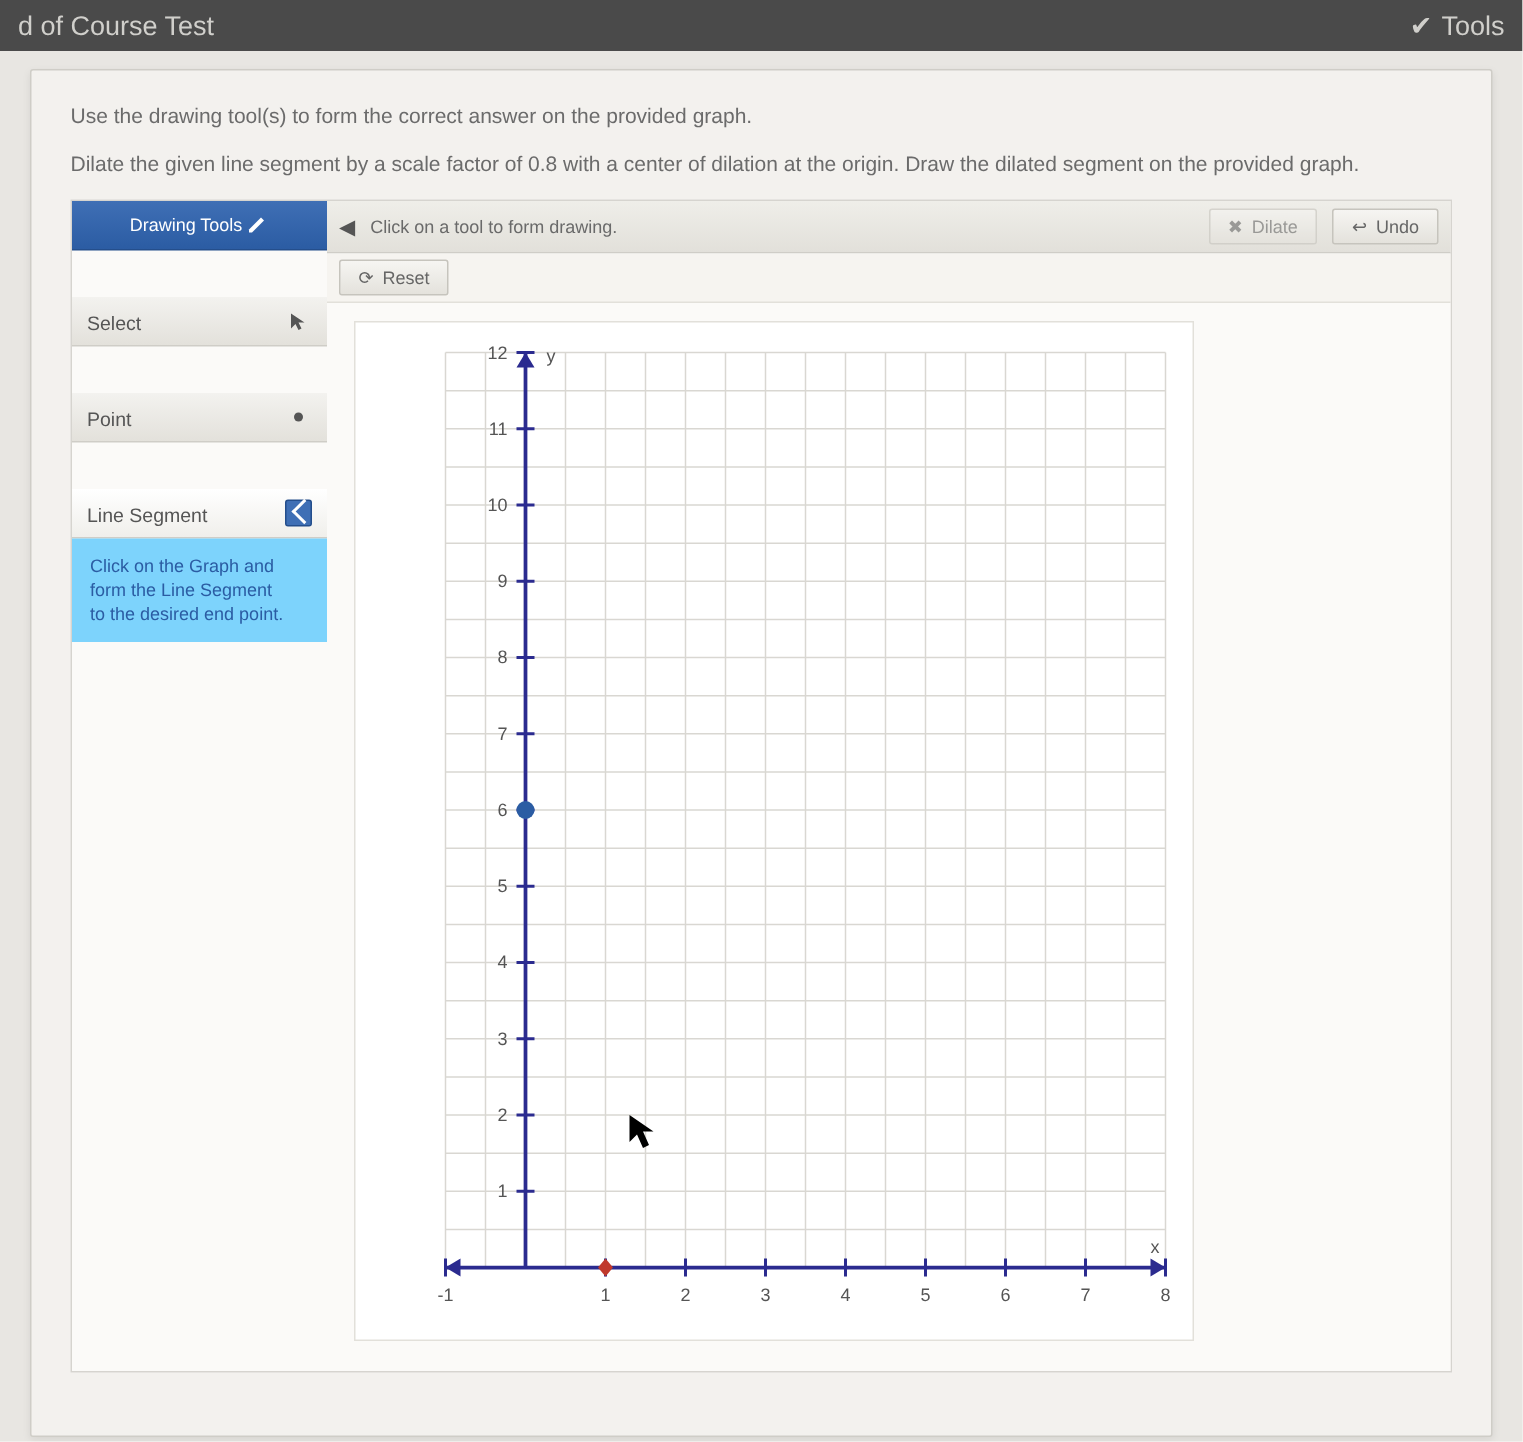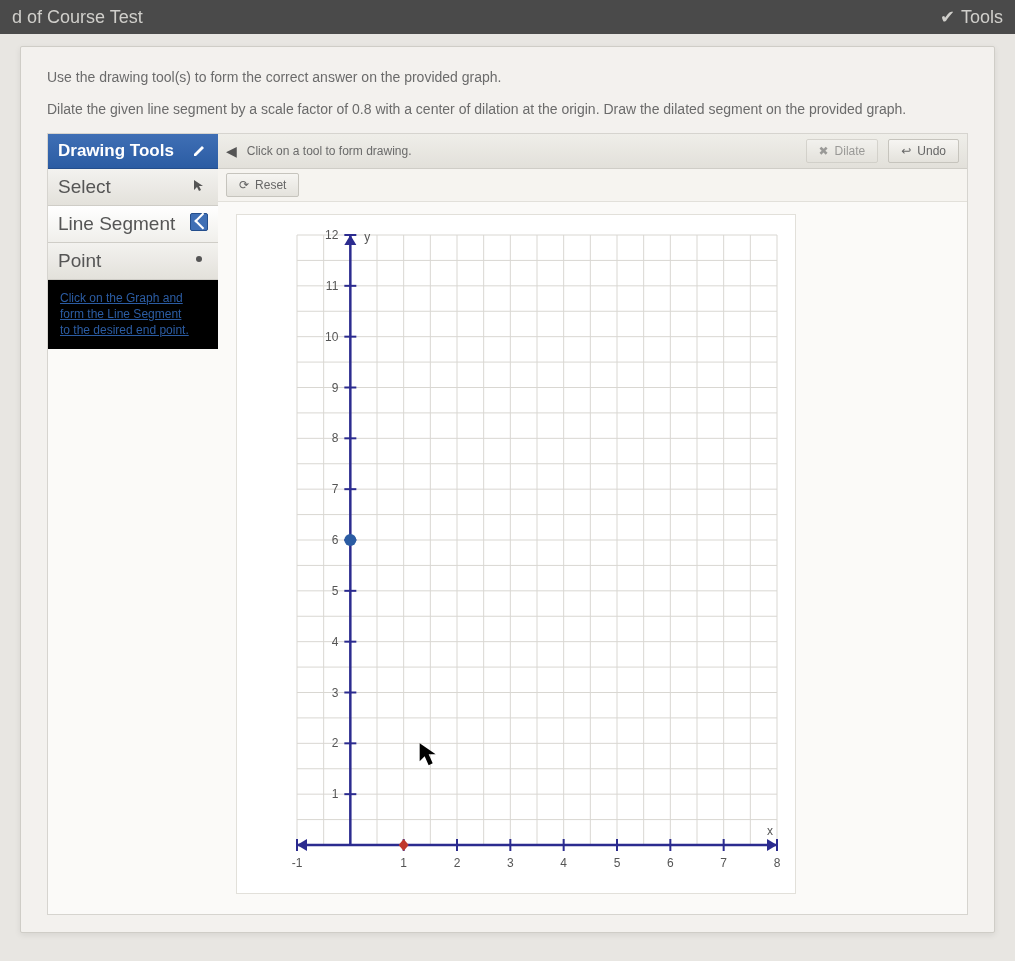--- a/index.html
+++ b/index.html
@@ -20,53 +20,53 @@
     justify-content: space-between;
     padding: 0 12px;
     font-size: 18px;
   }
   .topbar .right { display:flex; align-items:center; gap:6px; }
   .page {
     background: #f3f1ee;
     margin: 12px 20px;
     border: 1px solid #cfcdc7;
     border-radius: 2px;
-    padding: 22px 26px 17px 26px;
+    padding: 22px 26px 42px 26px;
     box-shadow: 0 2px 6px rgba(0,0,0,.08);
   }
   .instr { color:#6b6b6b; font-size:14px; margin-bottom:16px; }
   .workarea {
     display:flex;
     gap:0;
     border:1px solid #d6d4cf;
     background:#fbfaf8;
   }
   
   .tools { width:170px; flex:0 0 170px; display:flex; flex-direction:column; }
   .tool-head {
     background: linear-gradient(#3f6fb5,#2b5ca3);
-    color:#fff; font-size:17px; font-weight:bold;
-    padding:7px 10px; display:flex; align-items:center; justify-content:space-between;
+    color:#fff; font-size:12px; font-weight:normal;
+    padding:7px 10px; display:flex; align-items:center; justify-content:center;
     border-bottom:1px solid #244e8c;
   }
   .tool-row {
     background: linear-gradient(#f3f2ef,#e3e1db);
     border-bottom:1px solid #cfcdc7;
-    padding:7px 10px; font-size:19px; color:#555;
-    display:flex; align-items:flex-start; justify-content:space-between;
+    padding:7px 10px; font-size:13px; color:#555;
+    display:flex; align-items:flex-end; justify-content:space-between;
     cursor:pointer;
+    margin-top:31px;
   }
   .tool-row.active { background: linear-gradient(#ffffff,#f0efeb); }
   .tool-icon { width:18px; height:18px; display:flex; align-items:center; justify-content:center; }
   .linebox { width:18px; height:18px; background:#3f6fb5; border:1px solid #244e8c; border-radius:2px; position:relative; }
   .linebox:after { content:""; position:absolute; left:3px; bottom:3px; width:10px; height:10px; border-left:2px solid #fff; border-bottom:2px solid #fff; transform: rotate(45deg) translate(2px,-2px);}
   .tool-hint {
     padding:10px 12px; font-size:12px; color:#2b5ca3; line-height:1.35;
-    background:#000000;
-    text-decoration:underline;
+    background:#7dd3fc;
   }
   .tool-hint .l1 { display:block; }
   
   .canvas-col { flex:1; display:flex; flex-direction:column; }
   .hintbar {
     display:flex; align-items:center; gap:10px;
     background: linear-gradient(#efeee9,#e2e0da);
     border-bottom:1px solid #cfcdc7;
     padding:5px 8px; font-size:12px; color:#6a6a6a;
   }
@@ -118,33 +118,33 @@
         </span>
       </div>
       <div class="tool-row">
         <span>Select</span>
         <span class="tool-icon">
           <svg width="14" height="14" viewBox="0 0 14 14">
               <path d="M2 2 L2 12 L5 9 L7 13 L9 12 L7 8 L11 8 Z" fill="#555"></path>
             </svg>
         </span>
       </div>
-      <div class="tool-row active">
-        <span>Line Segment</span>
-        <span class="tool-icon">
-            <span class="linebox"></span>
-          </span>
-      </div>
       <div class="tool-row">
         <span>Point</span>
         <span class="tool-icon">
           <svg width="14" height="14">
               <circle cx="7" cy="7" r="3" fill="#555"></circle>
             </svg>
         </span>
+      </div>
+      <div class="tool-row active">
+        <span>Line Segment</span>
+        <span class="tool-icon">
+            <span class="linebox"></span>
+          </span>
       </div>
       <div class="tool-hint">
         <span class="l1">Click on the Graph and</span>
         <span class="l1">form the Line Segment</span>
         <span class="l1">to the desired end point.</span>
       </div>
     </div>
 
     <div class="canvas-col">
       <div class="hintbar">

